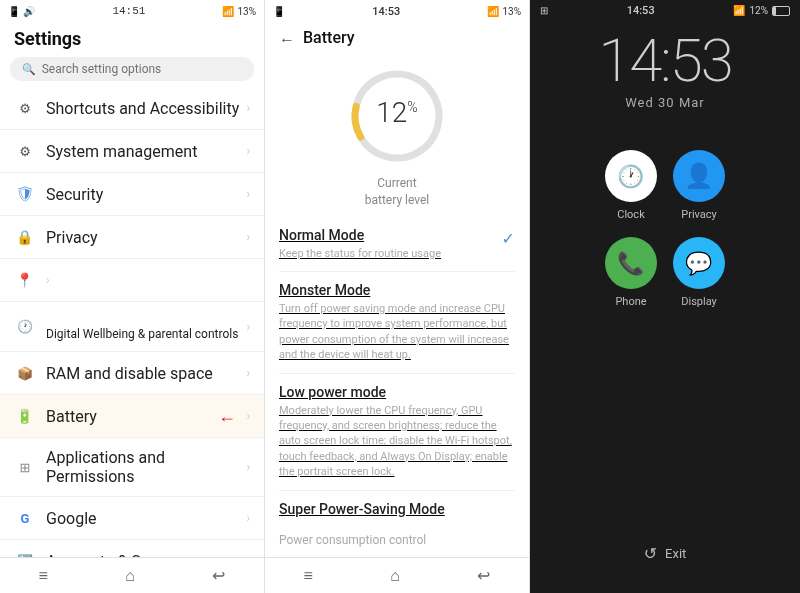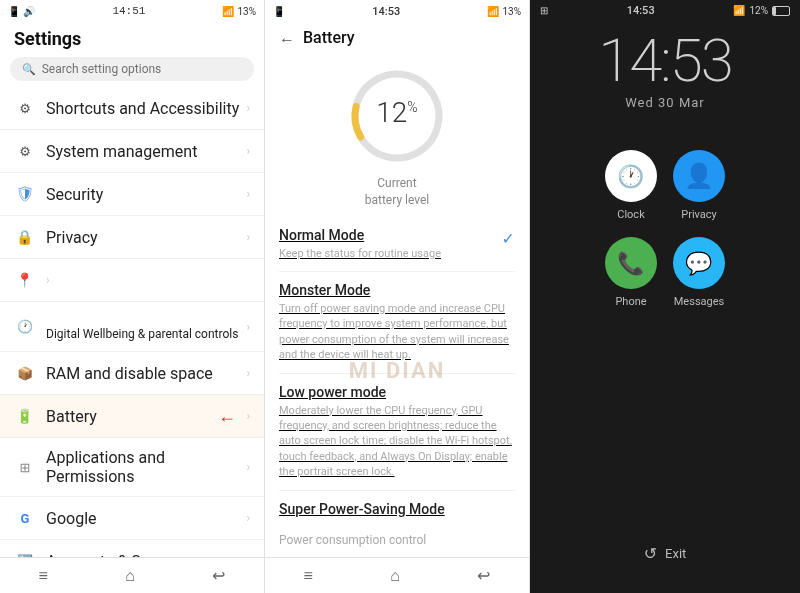--- a/index.html
+++ b/index.html
@@ -441,21 +441,20 @@
     <div class="battery-mode-item">
       <div class="battery-mode-title">Low power mode</div>
       <div class="battery-mode-desc">Moderately lower the CPU frequency, GPU frequency, and screen brightness; reduce the auto screen lock time; disable the Wi-Fi hotspot, touch feedback, and Always On Display; enable the portrait screen lock.</div>
     </div>
 
     <div class="battery-mode-item">
       <div class="battery-mode-title">Super Power-Saving Mode</div>
       <div class="battery-mode-desc">Only enable the Contacts, Phone, Messages and Clock.</div>
     </div>
 
-    <div class="watermark">MI DIAN</div>
   </div>
 
   <div class="battery-power-control">Power consumption control</div>
 
   <div class="bottom-nav">
     <span class="bottom-nav-icon">≡</span>
     <span class="bottom-nav-icon">⌂</span>
     <span class="bottom-nav-icon">↩</span>
   </div>
 </div>
@@ -484,21 +483,21 @@
     <div class="ls-app-item">
       <div class="ls-app-icon contacts" style="font-size:24px;">👤</div>
       <span class="ls-app-label">Privacy</span>
     </div>
     <div class="ls-app-item">
       <div class="ls-app-icon phone">📞</div>
       <span class="ls-app-label">Phone</span>
     </div>
     <div class="ls-app-item">
       <div class="ls-app-icon messages">💬</div>
-      <span class="ls-app-label">Messages</span>
+      <span class="ls-app-label">Display</span>
     </div>
   </div>
 
   <div class="ls-exit">
     <span class="ls-exit-icon">↺</span>
     <span>Exit</span>
   </div>
 </div>
 
 </body></html>

